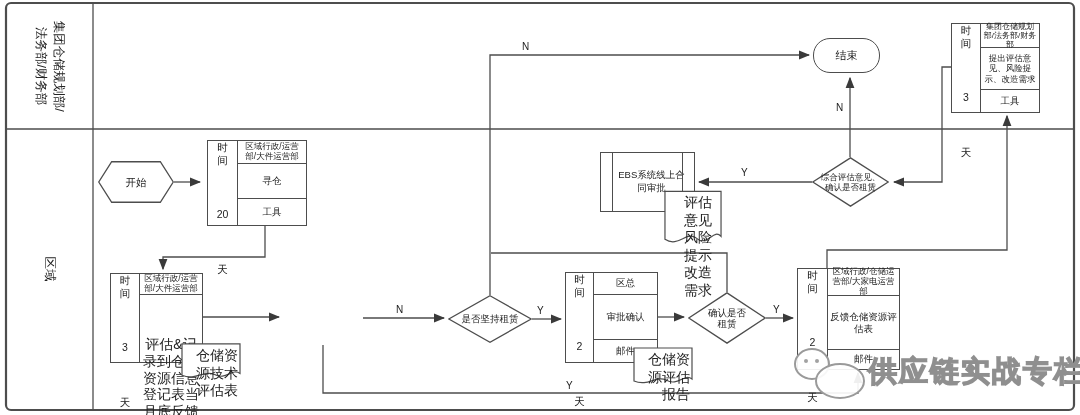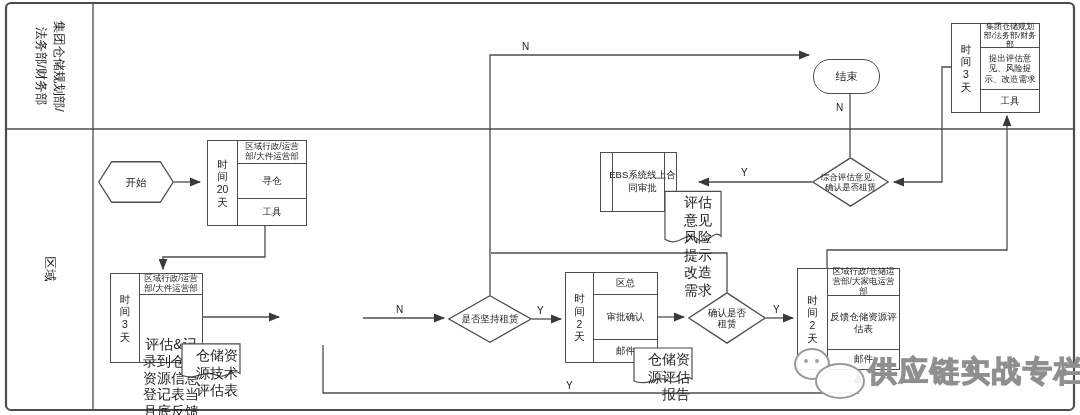--- a/index.html
+++ b/index.html
@@ -10,39 +10,39 @@
   }
   .wires { position:absolute; left:0; top:0; z-index:1; }
 
   
   .lanehead { position:absolute; z-index:2; display:flex; align-items:center; justify-content:center; }
   .lanehead .rot { transform:rotate(90deg); text-align:center; font-size:12.5px; line-height:1.45; white-space:nowrap; color:#222; }
   .lanehead .rot span { display:block; }
 
   
   .pbox { position:absolute; display:flex; border:1.3px solid #4d4d4d; background:#fff; z-index:2; box-sizing:border-box; }
-  .timecol { border-right:1.3px solid #4d4d4d; display:flex; flex-direction:column; align-items:center; justify-content:center;
-             font-size:10.5px; line-height:1.2; text-align:center; padding:0 3px; }
+  .timecol { border-right:1.3px solid #4d4d4d; display:flex; flex-direction:column; align-items:center; 
+             font-size:10.5px; line-height:1.2; text-align:center; padding:0 3px;gap:42px; }
   .timecol span { display:block; width:12px; word-break:break-all; }
   .timecol span.val { width:auto; white-space:nowrap; }
   .rows { flex:1; display:flex; flex-direction:column; min-width:0; }
   .row { display:flex; align-items:center; justify-content:center; text-align:center; padding:1px 2px; box-sizing:border-box; }
   .row.dept { font-size:8.5px; line-height:1.15; border-bottom:1.3px solid #4d4d4d; }
   .row.task { flex:1; font-size:9.5px; line-height:1.2; border-bottom:1.3px solid #4d4d4d; }
   .row.tool { font-size:9.5px; }
 
   
   .shape { position:absolute; z-index:2; }
   .shape svg { position:absolute; left:0; top:0; width:100%; height:100%; }
   .shape .shape-label { position:absolute; left:0; top:0; right:0; bottom:0;
       display:flex; align-items:center; justify-content:center; text-align:center; }
   .shape .shape-label span { display:block; line-height:1.2; }
 
   .end-terminal { position:absolute; border:1.4px solid #4d4d4d; border-radius:17px; background:#fff;
-      display:flex; align-items:center; justify-content:center; font-size:11px; z-index:2; box-sizing:border-box;margin-top:21px; }
+      display:flex; align-items:center; justify-content:center; font-size:11px; z-index:2; box-sizing:border-box; }
 
   
   .ebs { position:absolute; border:1.3px solid #4d4d4d; background:#fff; z-index:2;
       display:flex; align-items:center; justify-content:center; box-sizing:border-box; }
   .ebs .vl { position:absolute; top:0; bottom:0; width:0; border-left:1.2px solid #4d4d4d; }
   .ebs .vl.l { left:11px; } .ebs .vl.r { right:11px; }
   .ebs .ebstext { width:72px; text-align:center; font-size:9.5px; line-height:1.35; }
 
   
   .doc { position:absolute; z-index:3; }
@@ -222,21 +222,21 @@
 
   <div class="shape" style="left:812px; top:157px; width:77px; height:50px;">
     <svg viewBox="0 0 100 60" preserveAspectRatio="none">
       <polygon points="50,1 99,30 50,59 1,30" fill="#fff" stroke="#4d4d4d" vector-effect="non-scaling-stroke" stroke-width="1.3"></polygon>
     </svg>
     <div class="shape-label" style="font-size:8.5px;">
         <span style="width:62px;">综合评估意见、确认是否租赁</span>
       </div>
   </div>
 
-  <div class="ebs" style="left:600px; top:152px; width:77px; height:60px;padding-left:8px;">
+  <div class="ebs" style="left:600px; top:152px; width:95px; height:60px;padding-left:8px;">
     <span class="vl l"></span>
     <span class="vl r"></span>
     <span class="ebstext">EBS系统线上合同审批</span>
   </div>
   <div class="doc" style="left:664px; top:190px; width:58px; height:58px;">
     <svg viewBox="0 0 60 40" preserveAspectRatio="none">
       <path d="M1,1 L59,1 L59,32 C51,26 45,40 33,33 C23,28 15,40 1,34 Z" fill="#fff" stroke="#4d4d4d" vector-effect="non-scaling-stroke" stroke-width="1.2"></path>
     </svg>
     <span class="doctext" style="width:40px; left:8px;">评估意见风险提示改造需求</span>
   </div>

